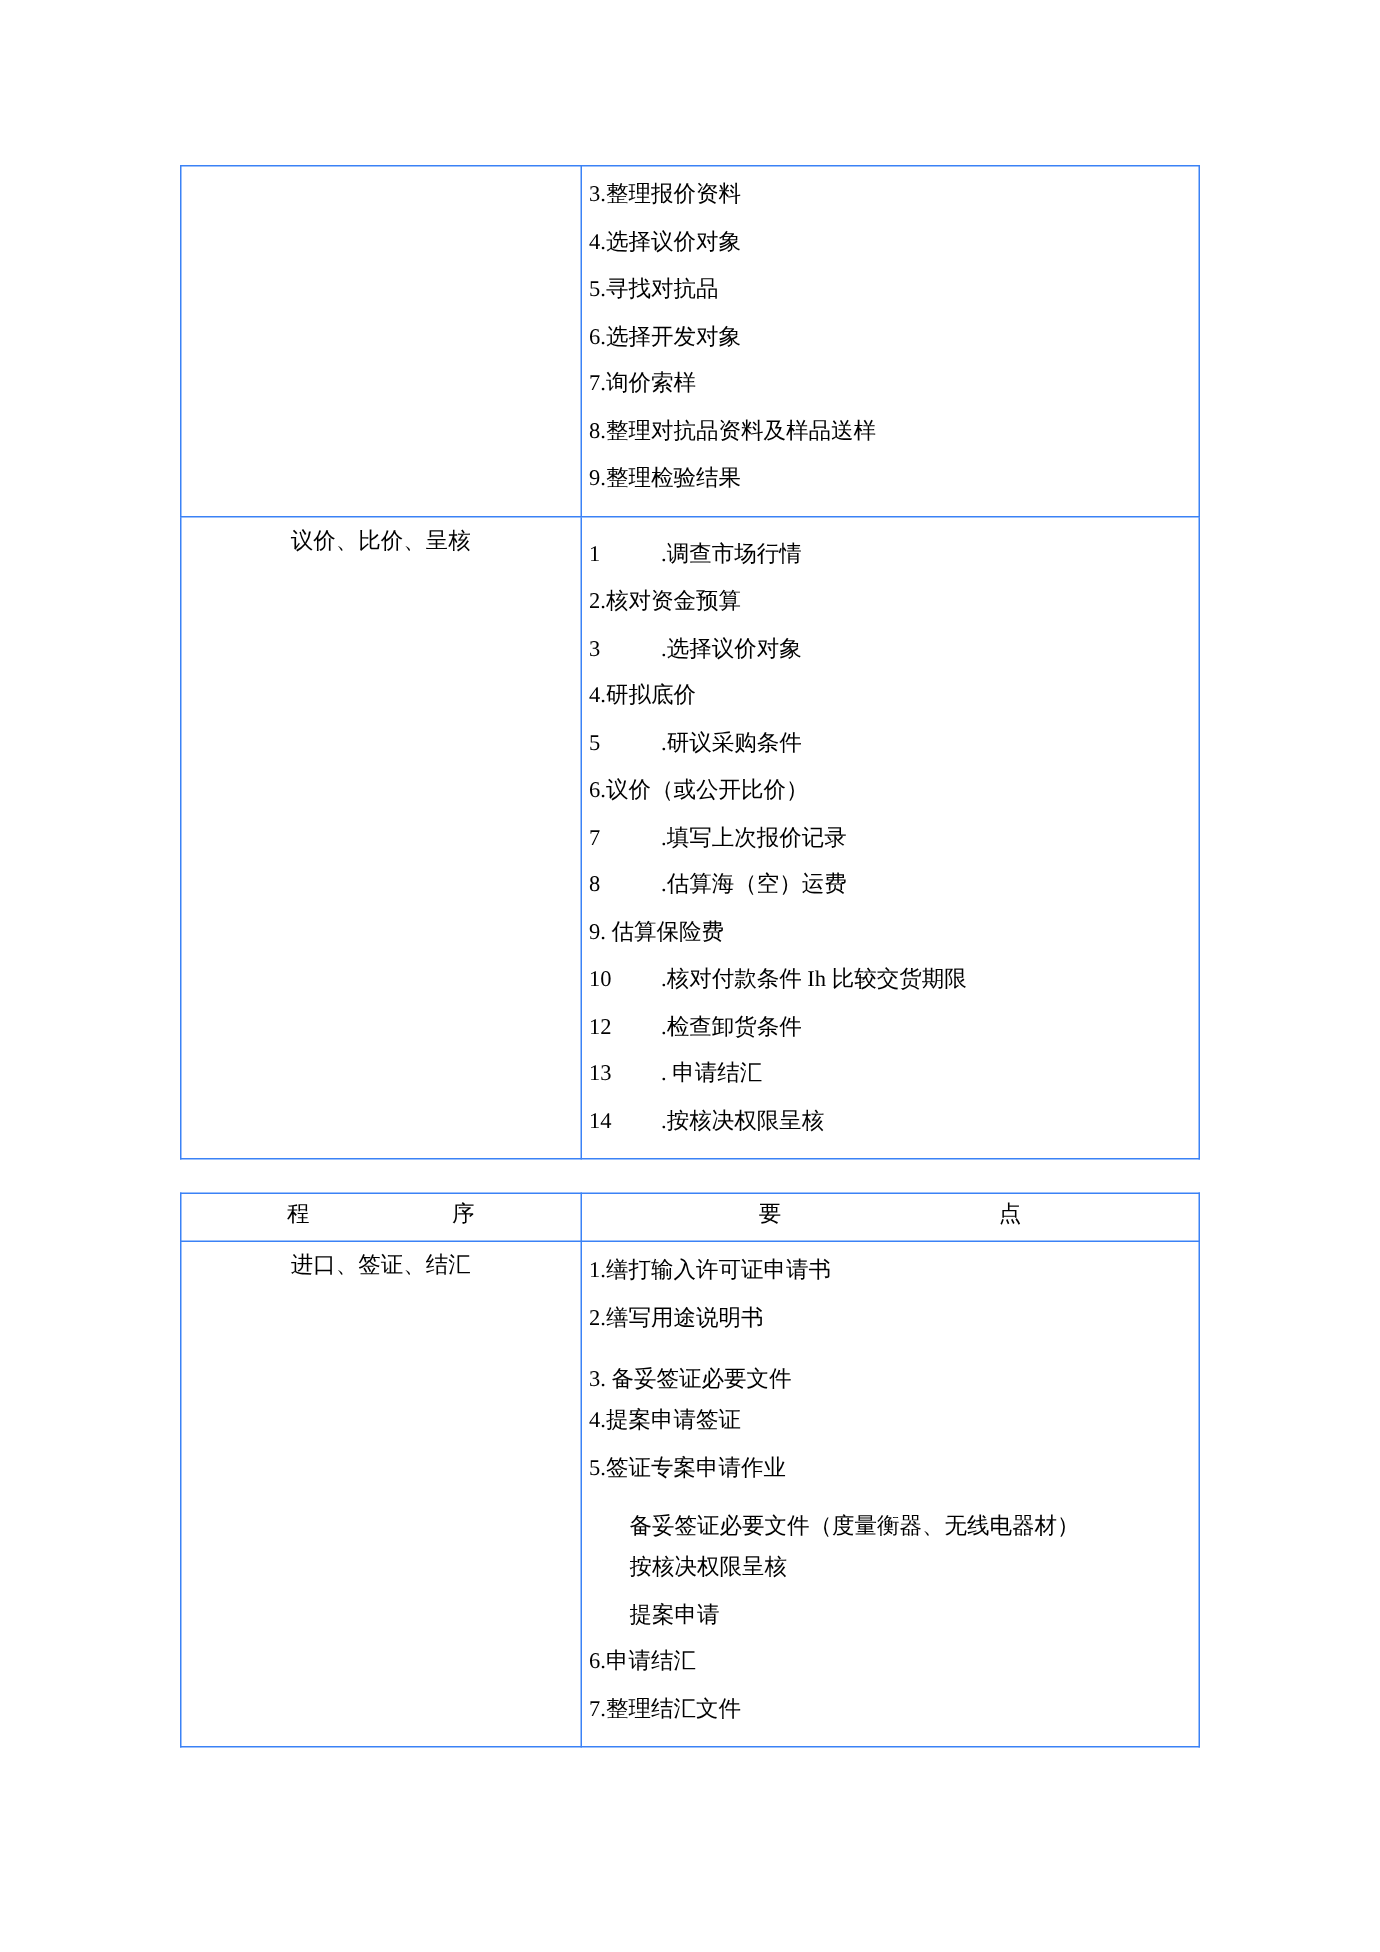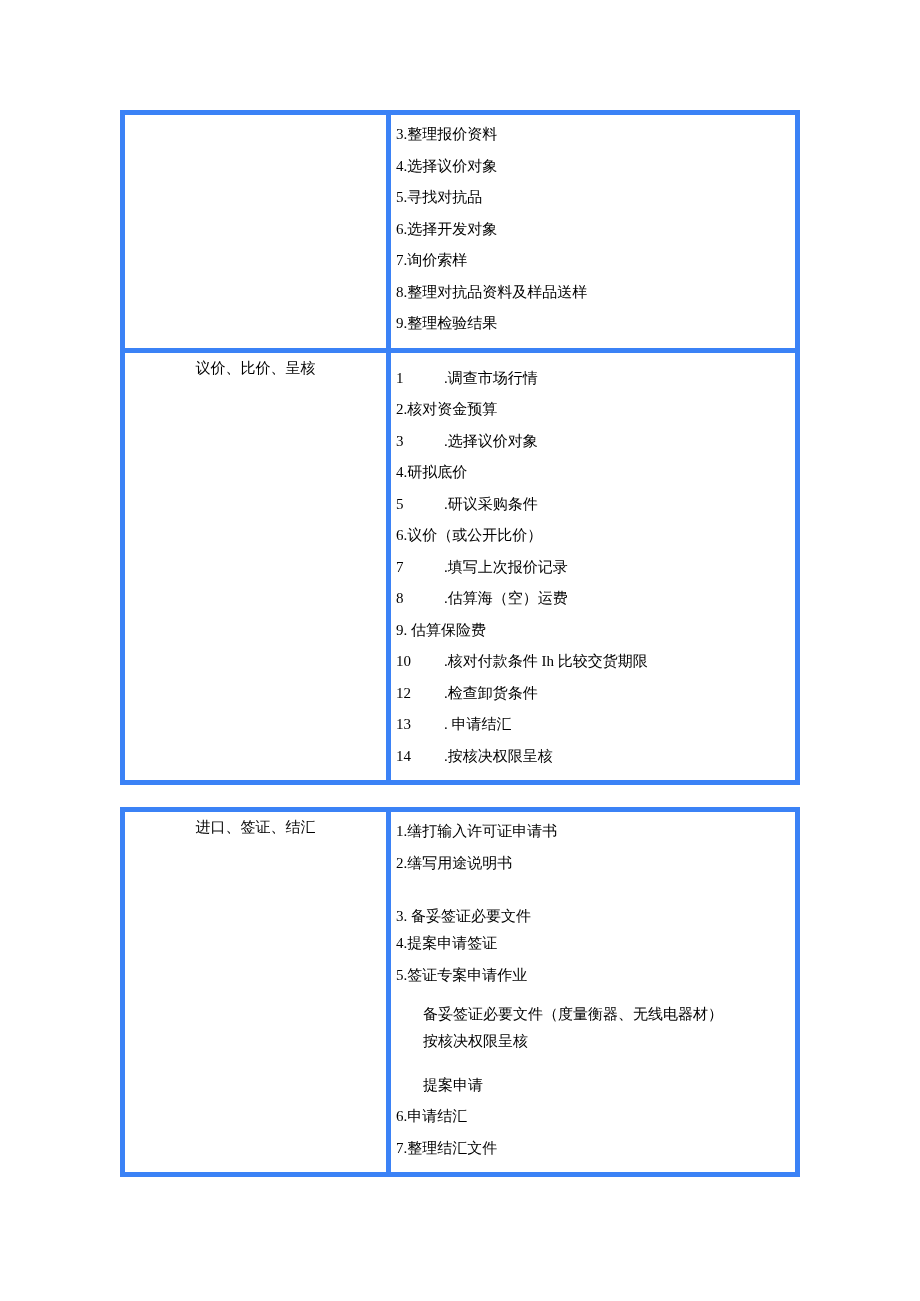--- a/index.html
+++ b/index.html
@@ -9,21 +9,21 @@
     background: #fff;
     margin: 0;
     padding: 110px 120px 100px 120px;
   }
   table {
     border-collapse: collapse;
     width: 100%;
     table-layout: fixed;
   }
   td {
-    border: 5px solid #3b82f6;
+    border: 1px solid #3b82f6;
     vertical-align: top;
     padding: 4px 4px 8px 4px;
   }
   .col-left {
     width: 39%;
     text-align: center;
   }
   .col-right {
     width: 61%;
   }
@@ -82,29 +82,37 @@
       <div class="pt-line"><span class="num-wide">12</span><span>.检查卸货条件</span></div>
       <div class="pt-line"><span class="num-wide">13</span><span>. 申请结汇</span></div>
       <div class="pt-line"><span class="num-wide">14</span><span>.按核决权限呈核</span></div>
     </td>
   </tr>
 </tbody>
   </table>
 
 <table class="gap">
   <tbody>
+      <tr>
+    <td class="col-left header-cell">
+      <span>程</span><span class="hdr-space"></span><span>序</span>
+    </td>
+    <td class="col-right header-cell">
+      <span>要</span><span class="hdr-space2"></span><span>点</span>
+    </td>
+  </tr>
   <tr>
     <td class="col-left left-title"><span>进口、签证、结汇</span></td>
     <td class="col-right">
       <div class="pt-line"><span class="num">1</span><span>.缮打输入许可证申请书</span></div>
       <div class="pt-line"><span class="num">2</span><span>.缮写用途说明书</span></div>
-      <div class="pt-line" style="margin-top:22px"><span class="num">3</span><span>. 备妥签证必要文件</span></div>
+      <div class="pt-line" style="margin-top:10px"><span class="num">3</span><span>. 备妥签证必要文件</span></div>
       <div class="pt-line" style="line-height:1.4"><span class="num">4</span><span>.提案申请签证</span></div>
       <div class="pt-line" style="margin-top:6px"><span class="num">5</span><span>.签证专案申请作业</span></div>
       <div class="pt-line sub-indent" style="margin-top:8px"><span>备妥签证必要文件（度量衡器、无线电器材）</span></div>
       <div class="pt-line sub-indent" style="line-height:1.4"><span>按核决权限呈核</span></div>
-      <div class="pt-line sub-indent" style="margin-top:18px"><span>提案申请</span></div>
+      <div class="pt-line sub-indent" style="margin-top:6px"><span>提案申请</span></div>
       <div class="pt-line"><span class="num">6</span><span>.申请结汇</span></div>
       <div class="pt-line"><span class="num">7</span><span>.整理结汇文件</span></div>
     </td>
   </tr>
 </tbody>
   </table>
 
 </body></html>

